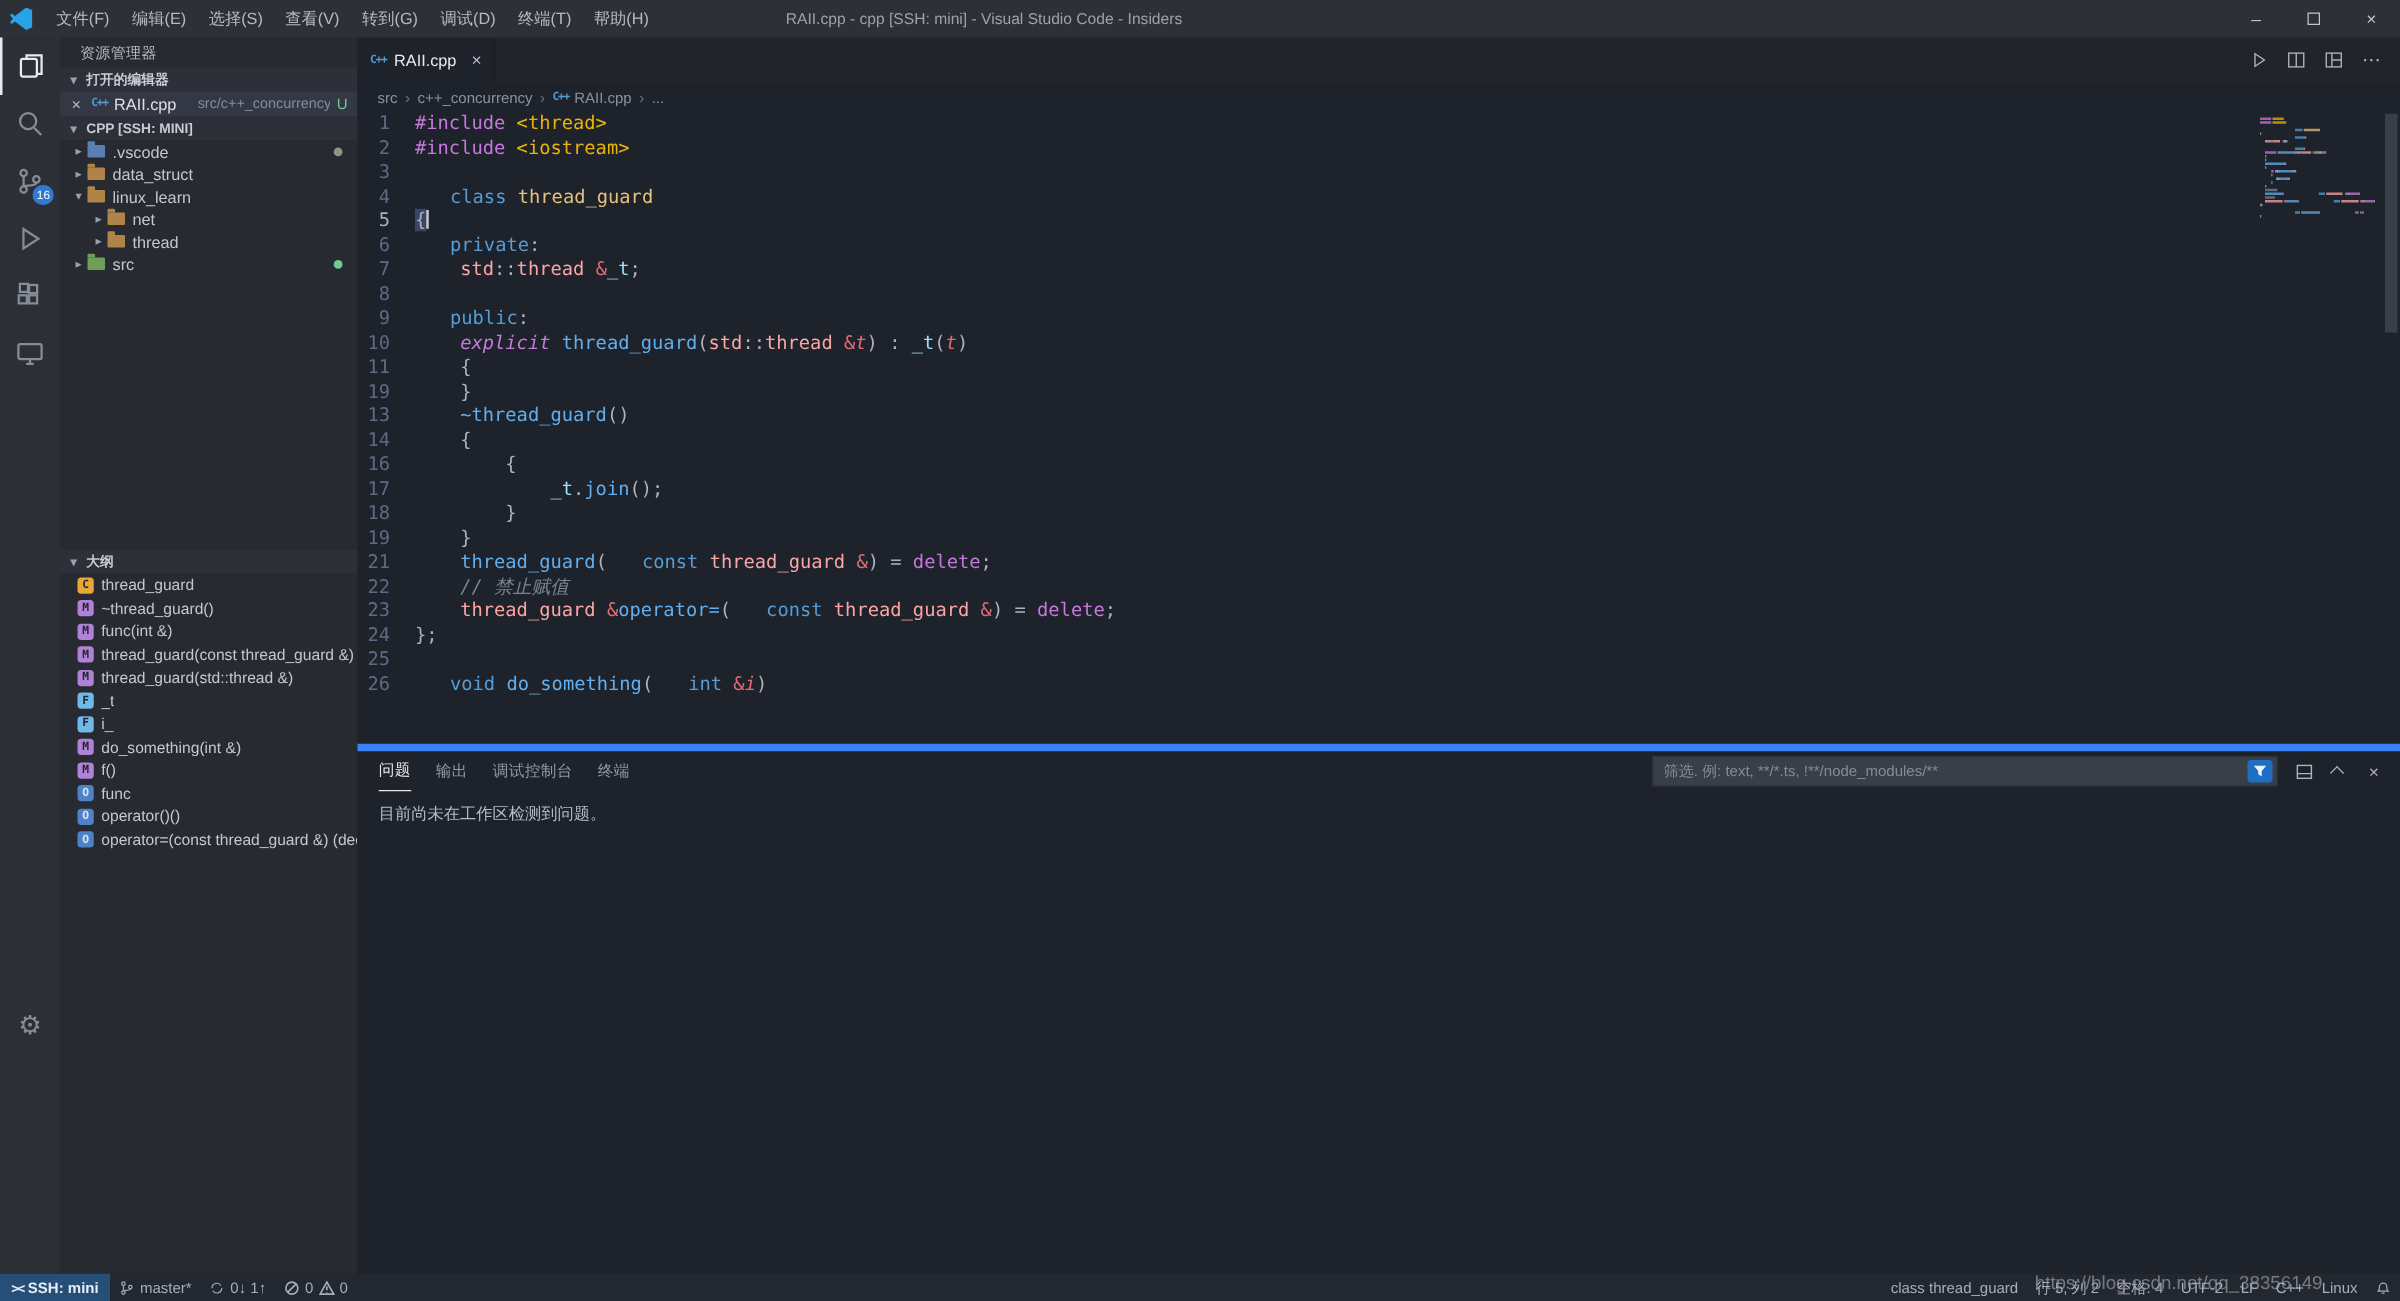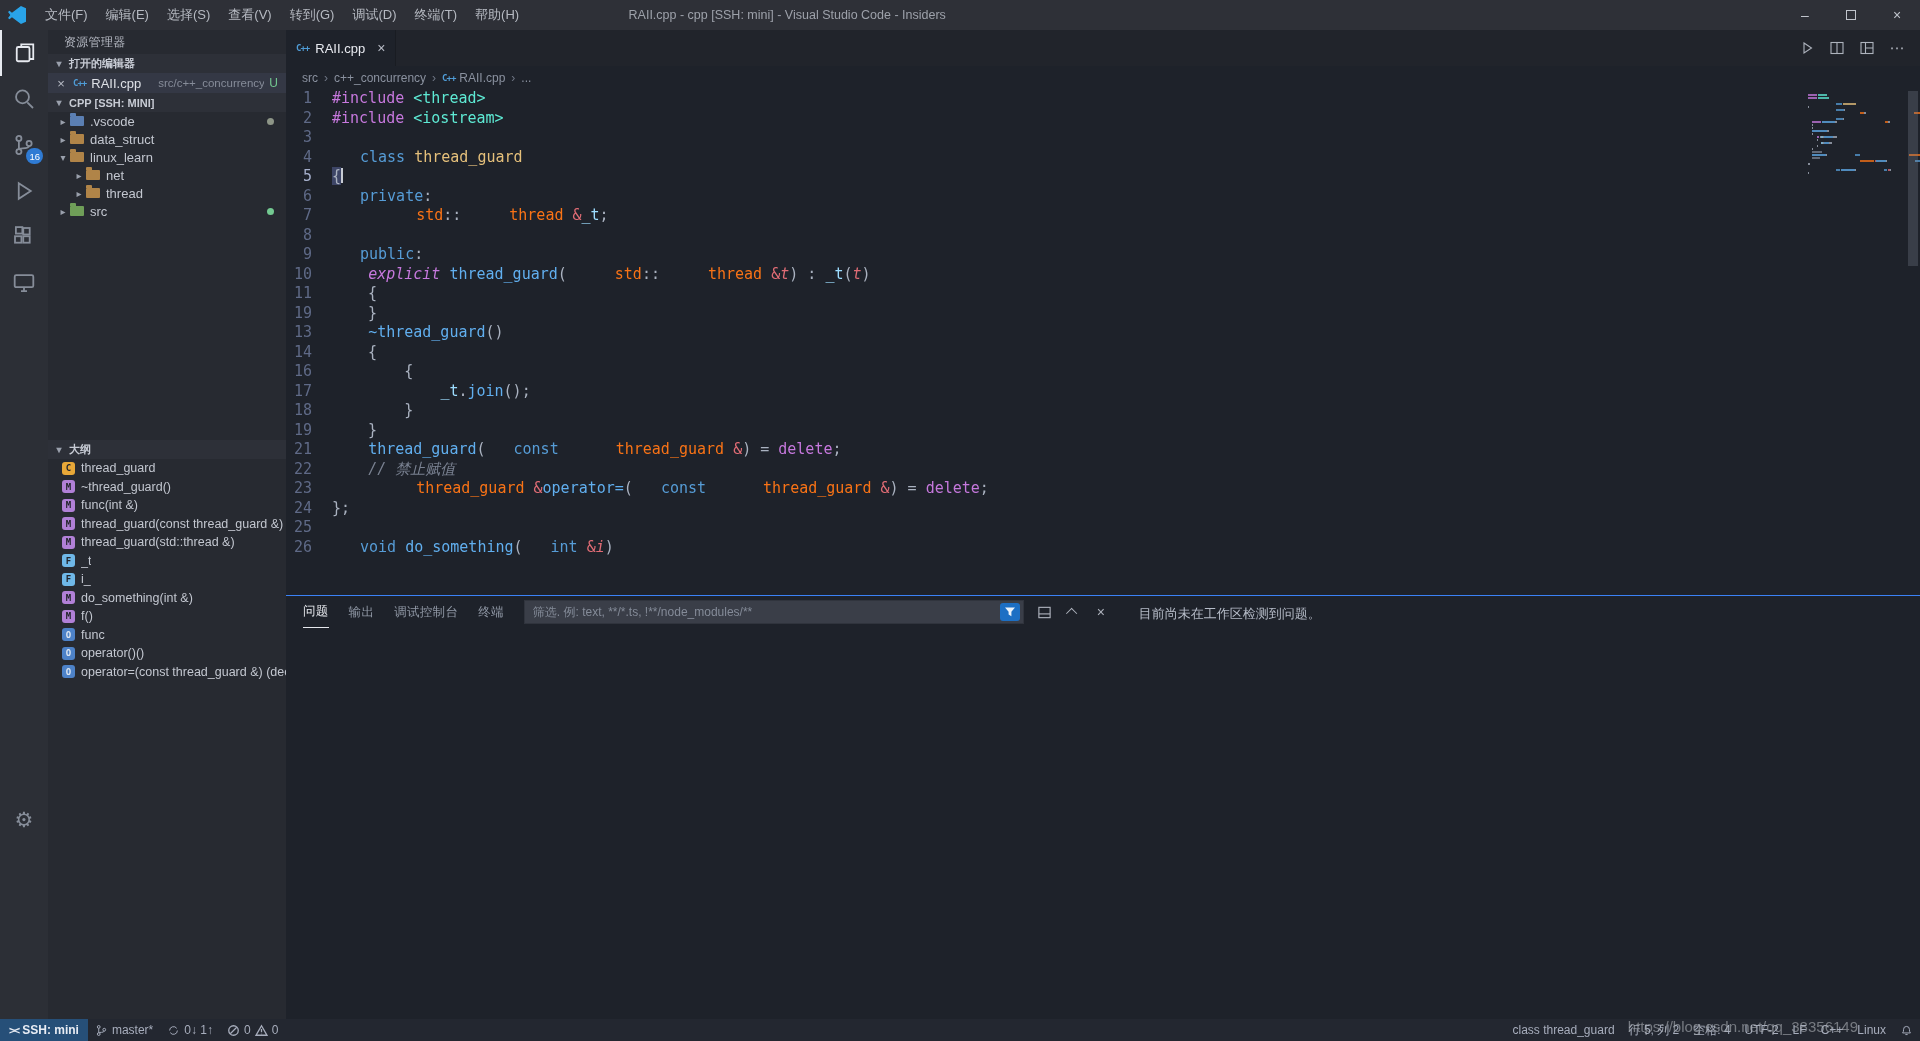--- a/index.html
+++ b/index.html
@@ -81,37 +81,37 @@
   .crumb-sep { color:#6f7685; }
 
   .editor-wrap { height:506px; flex:none; position:relative; overflow:hidden;
     font-family:"DejaVu Sans Mono",monospace; font-size:15px; }
   .code-area { position:absolute; inset:0 14px 0 0; overflow:hidden; }
   .code-line { display:flex; height:19.5px; line-height:19.5px; }
   .ln { width:46px; flex:none; text-align:right; padding-right:20px; color:#5f6a87; }
   .code-line.current .ln { color:#a6b0cc; }
   .lc { white-space:pre; color:#aab2c0; }
   .pur { color:#c678dd; } .puri { color:#c678dd; font-style:italic; }
-  .str { color:#5eead4; } .kw { color:#569cd6;margin-left:28px; } .typ { color:#f97316;margin-left:48px; }
+  .str { color:#eab308; } .kw { color:#569cd6;margin-left:28px; } .typ { color:#fca5a5; }
   .cls { color:#e5c07b; } .fn { color:#61afef; } .var { color:#9cdcfe; }
   .par { color:#e06c75; font-style:italic; } .op { color:#e06c75; }
   .pl { color:#aab2c0; } .cmt { color:#7a8292; font-style:italic; }
   .hlb { background:#3d4566; }
   .cursor { display:inline-block; width:2px; height:15px; background:#c8ccd4; vertical-align:-2px; }
 
   .minimap { position:absolute; top:5px; right:14px; width:98px; }
   .mm-row { display:flex; height:2px; margin-bottom:1px; }
   .mm-row span { flex:none; height:2px; }
   .mm-tok { background:currentColor; opacity:.75; }
   .mm-sp { background:transparent; }
   .scrollbar { position:absolute; top:0; right:0; width:14px; height:100%; }
   .scroll-thumb { margin:2px 2px 0 2px; height:175px; background:rgba(130,136,150,.28); }
 
   
-  .panel { flex:1; min-height:0; border-top:1px solid #3b82f6; display:flex; flex-direction:row; background:#1e222a; }
+  .panel { flex:1; min-height:0; border-top:6px solid #3b82f6; display:flex; flex-direction:column; background:#1e222a; }
   .panel-header { height:32px; flex:none; display:flex; align-items:center; padding:0 10px 0 17px; }
   .panel-tab { font-size:12.5px; color:#9199a6; margin-right:20px; height:100%; display:flex; align-items:center;
     text-transform:none; letter-spacing:.3px; }
   .panel-tab.active { color:#e6e8ed; border-bottom:1px solid #e6e8ed; }
   .filter-wrap { margin-left:auto; width:500px; height:24px; background:#3a3e48; border:1px solid #30343d;
     display:flex; align-items:center; padding:0 3px 0 8px; }
   .filter-input { flex:1; background:transparent; border:none; outline:none; color:#d0d4dc; font-size:12px;
     font-family:"Liberation Sans",sans-serif; }
   .filter-input::placeholder { color:#848b98; }
   .filter-btn { width:20px; height:18px; background:#1d6fc4; border-radius:3px; display:flex;

